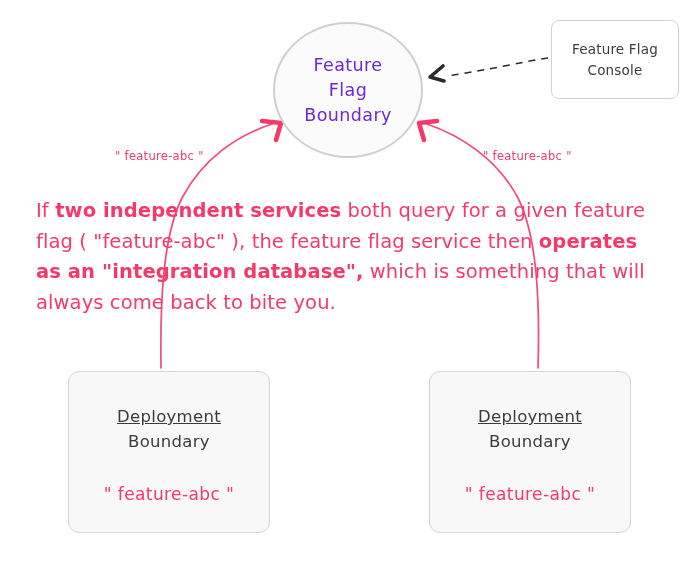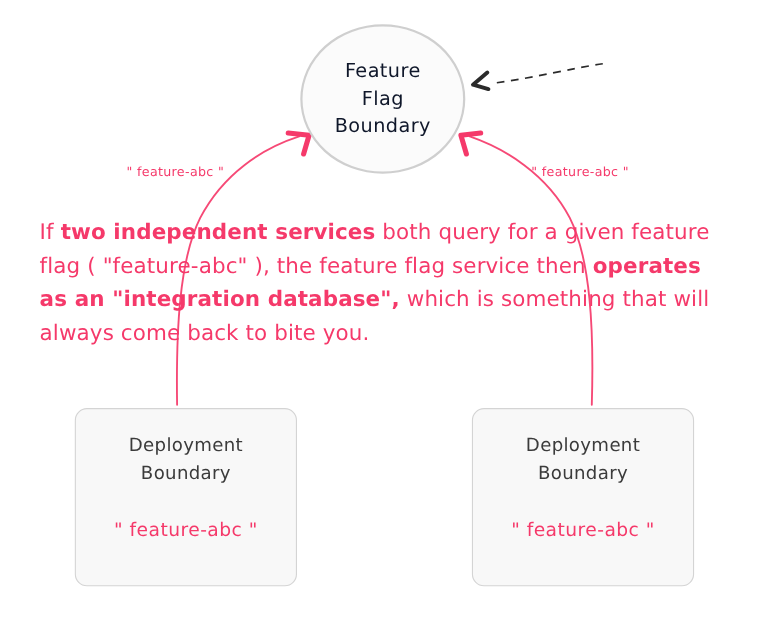--- a/index.html
+++ b/index.html
@@ -42,21 +42,21 @@
     display: flex;
     flex-direction: column;
     align-items: center;
     justify-content: center;
     z-index: 5;
   }
   .circle-node .line {
     font-family: "DejaVu Sans", sans-serif;
     font-size: 17.5px;
     line-height: 25px;
-    color: #0f172a;
+    color: #6d28d9;
     letter-spacing: 0.4px;
     white-space: nowrap;
   }
 
   
   .console-box {
     position: absolute;
     left: 551px;
     top: 20px;
     width: 128px;
@@ -128,21 +128,21 @@
   #boundary-right { left: 429px; }
 
   .boundary-box .title-line {
     font-family: "DejaVu Sans", sans-serif;
     font-size: 16.5px;
     line-height: 25px;
     color: #3b3b3b;
     letter-spacing: 0.3px;
     white-space: nowrap;
   }
-  .boundary-box .title-line:first-child { margin-top: 20px; }
+  .boundary-box .title-line:first-child { margin-top: 32px; text-decoration: underline; }
   .boundary-box .flag-line {
     margin-top: 30px;
     font-family: "DejaVu Sans", sans-serif;
     font-size: 17px;
     color: #f5396a;
     letter-spacing: 0.4px;
     white-space: nowrap;
   }
 </style>
 </head>
@@ -164,20 +164,24 @@
 
     <path d="M 443 66 L 430 77 L 444 81" fill="none" stroke="#2b2b2b" stroke-width="3.6" stroke-linecap="round" stroke-linejoin="round"></path>
   </svg>
 
   <div class="circle-node">
     <span class="line">Feature</span>
     <span class="line">Flag</span>
     <span class="line">Boundary</span>
   </div>
 
+  <div class="console-box">
+    <span class="line">Feature Flag</span>
+    <span class="line">Console</span>
+  </div>
 
   <div class="edge-label" id="edge-label-left">" feature-abc "</div>
   <div class="edge-label" id="edge-label-right">" feature-abc "</div>
 
   <div id="annotation"><span>If </span><span class="strong">two independent services</span><span> both query for a given feature flag ( "feature-abc" ), the feature flag service then </span><span class="strong">operates as an "integration database",</span><span> which is something that will always come back to bite you.</span></div>
 
   <div class="boundary-box" id="boundary-left">
     <span class="title-line">Deployment</span>
     <span class="title-line">Boundary</span>
     <span class="flag-line">" feature-abc "</span>

